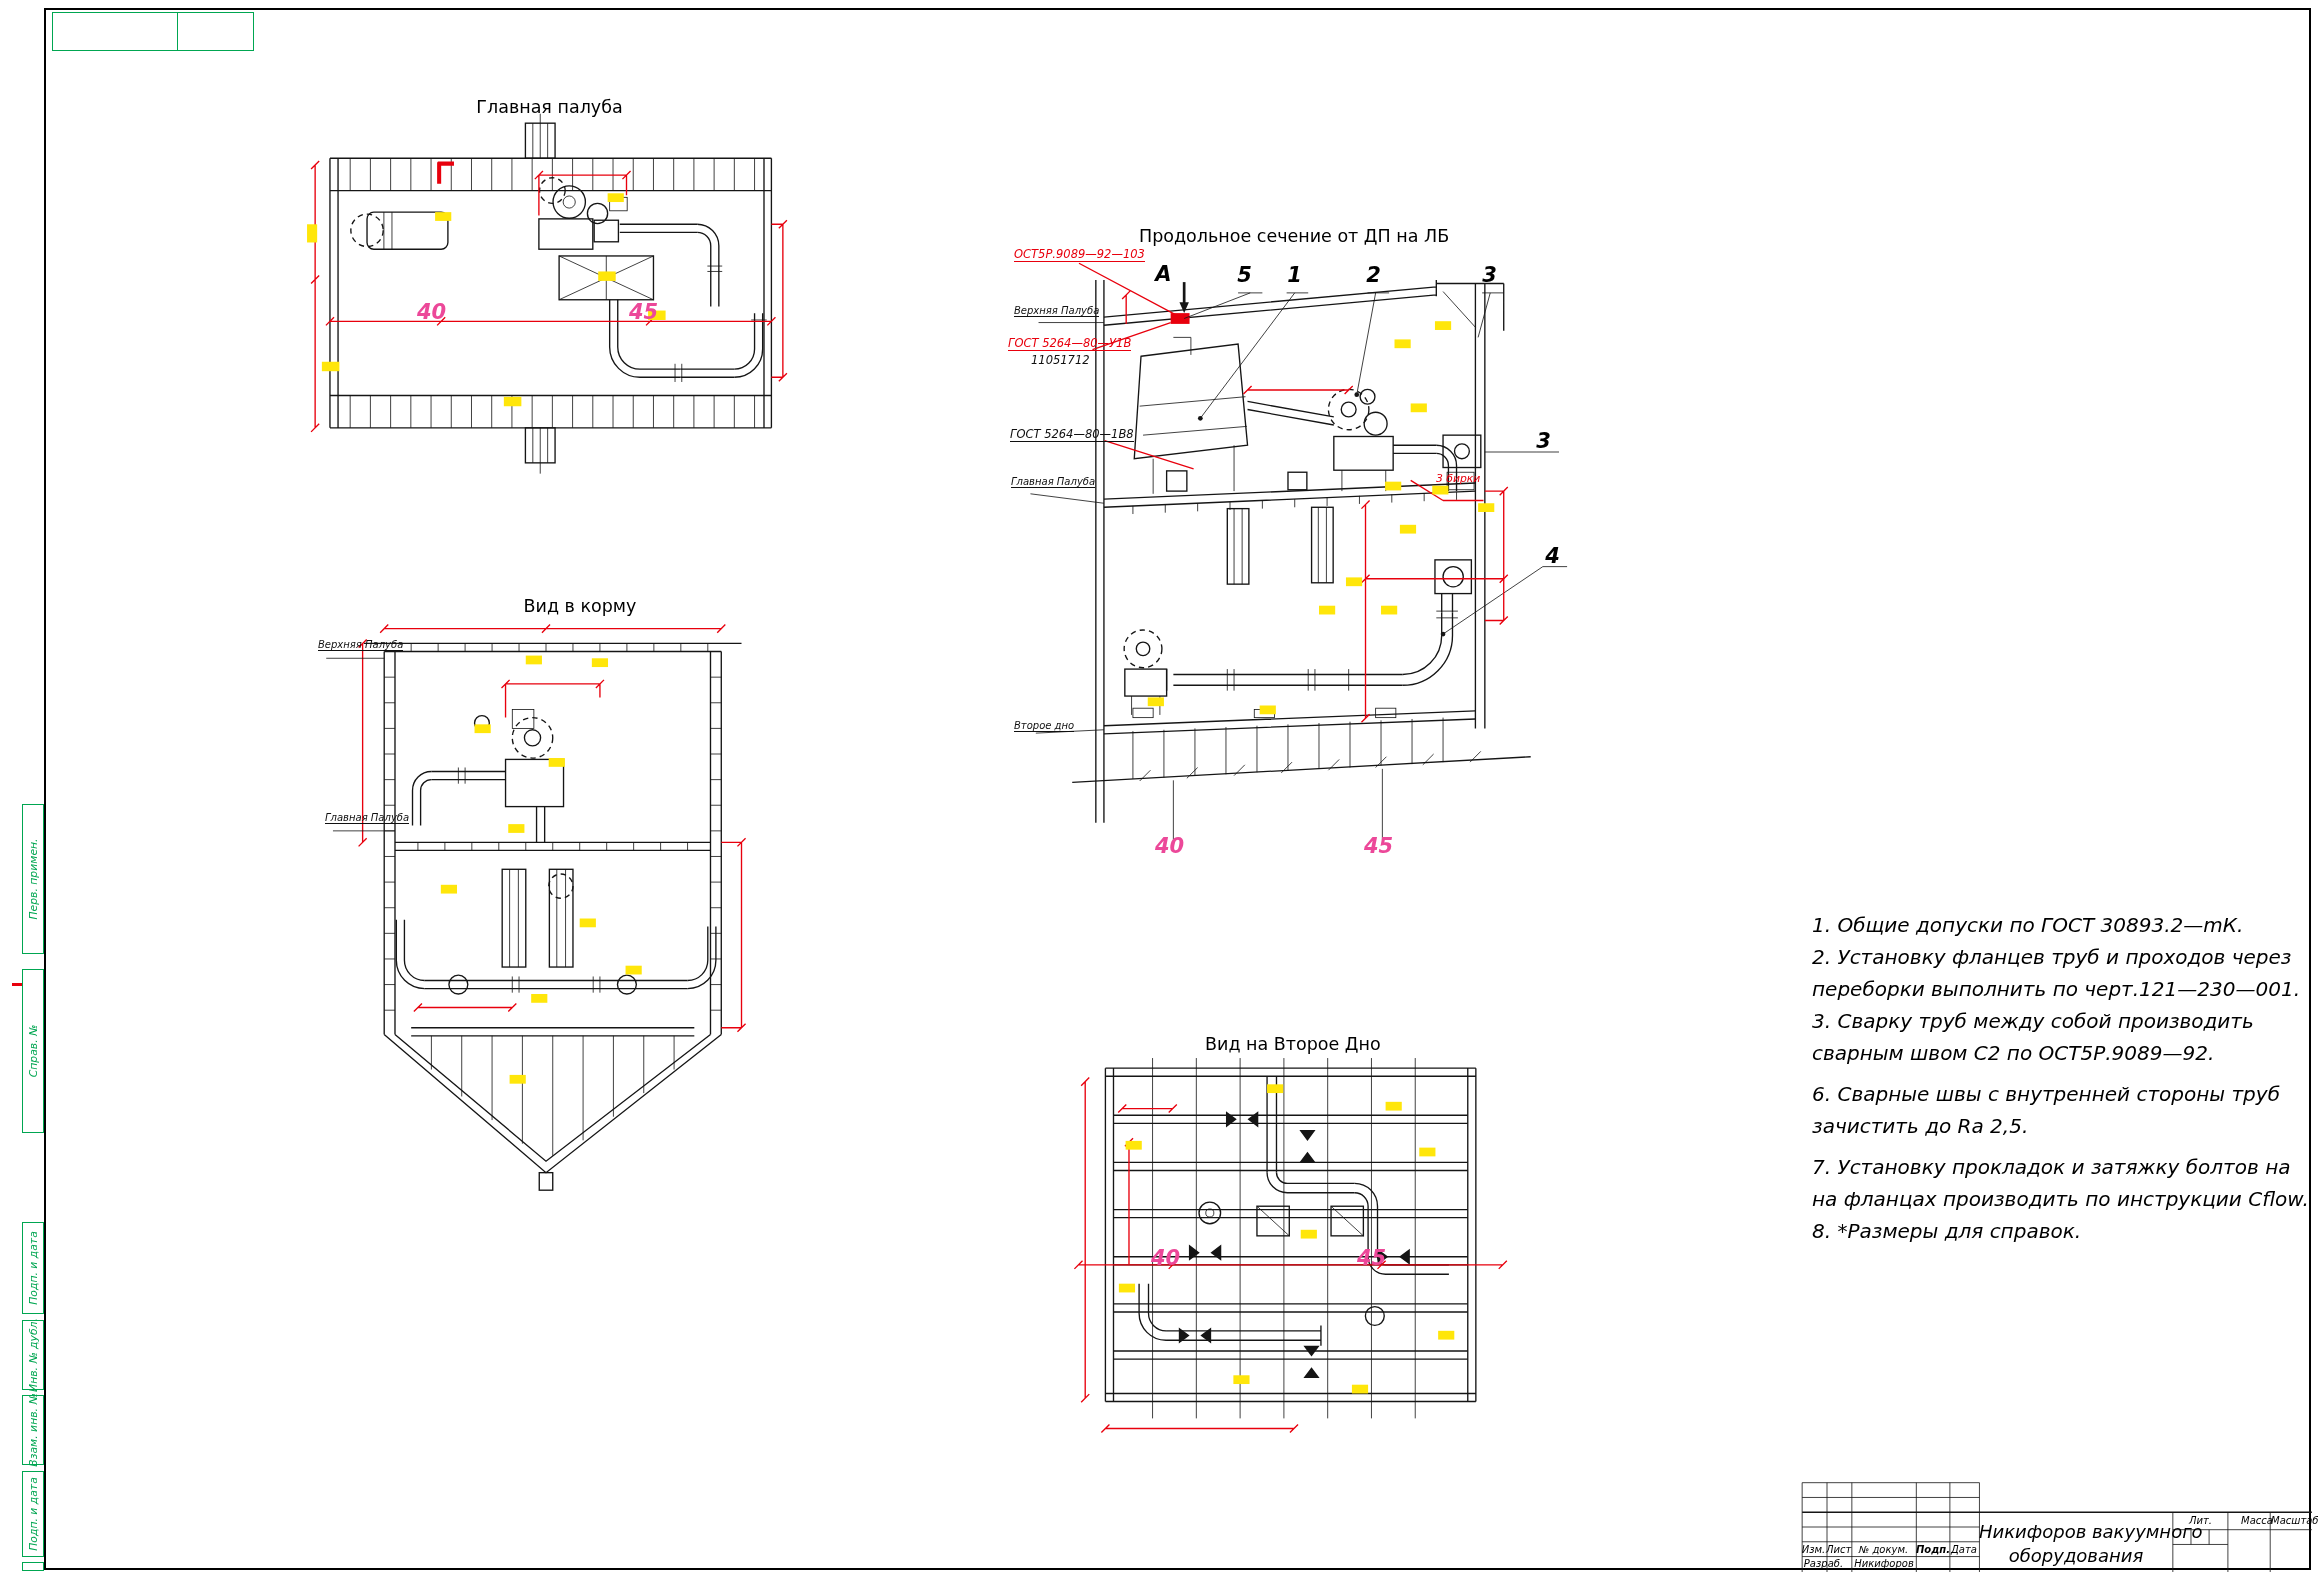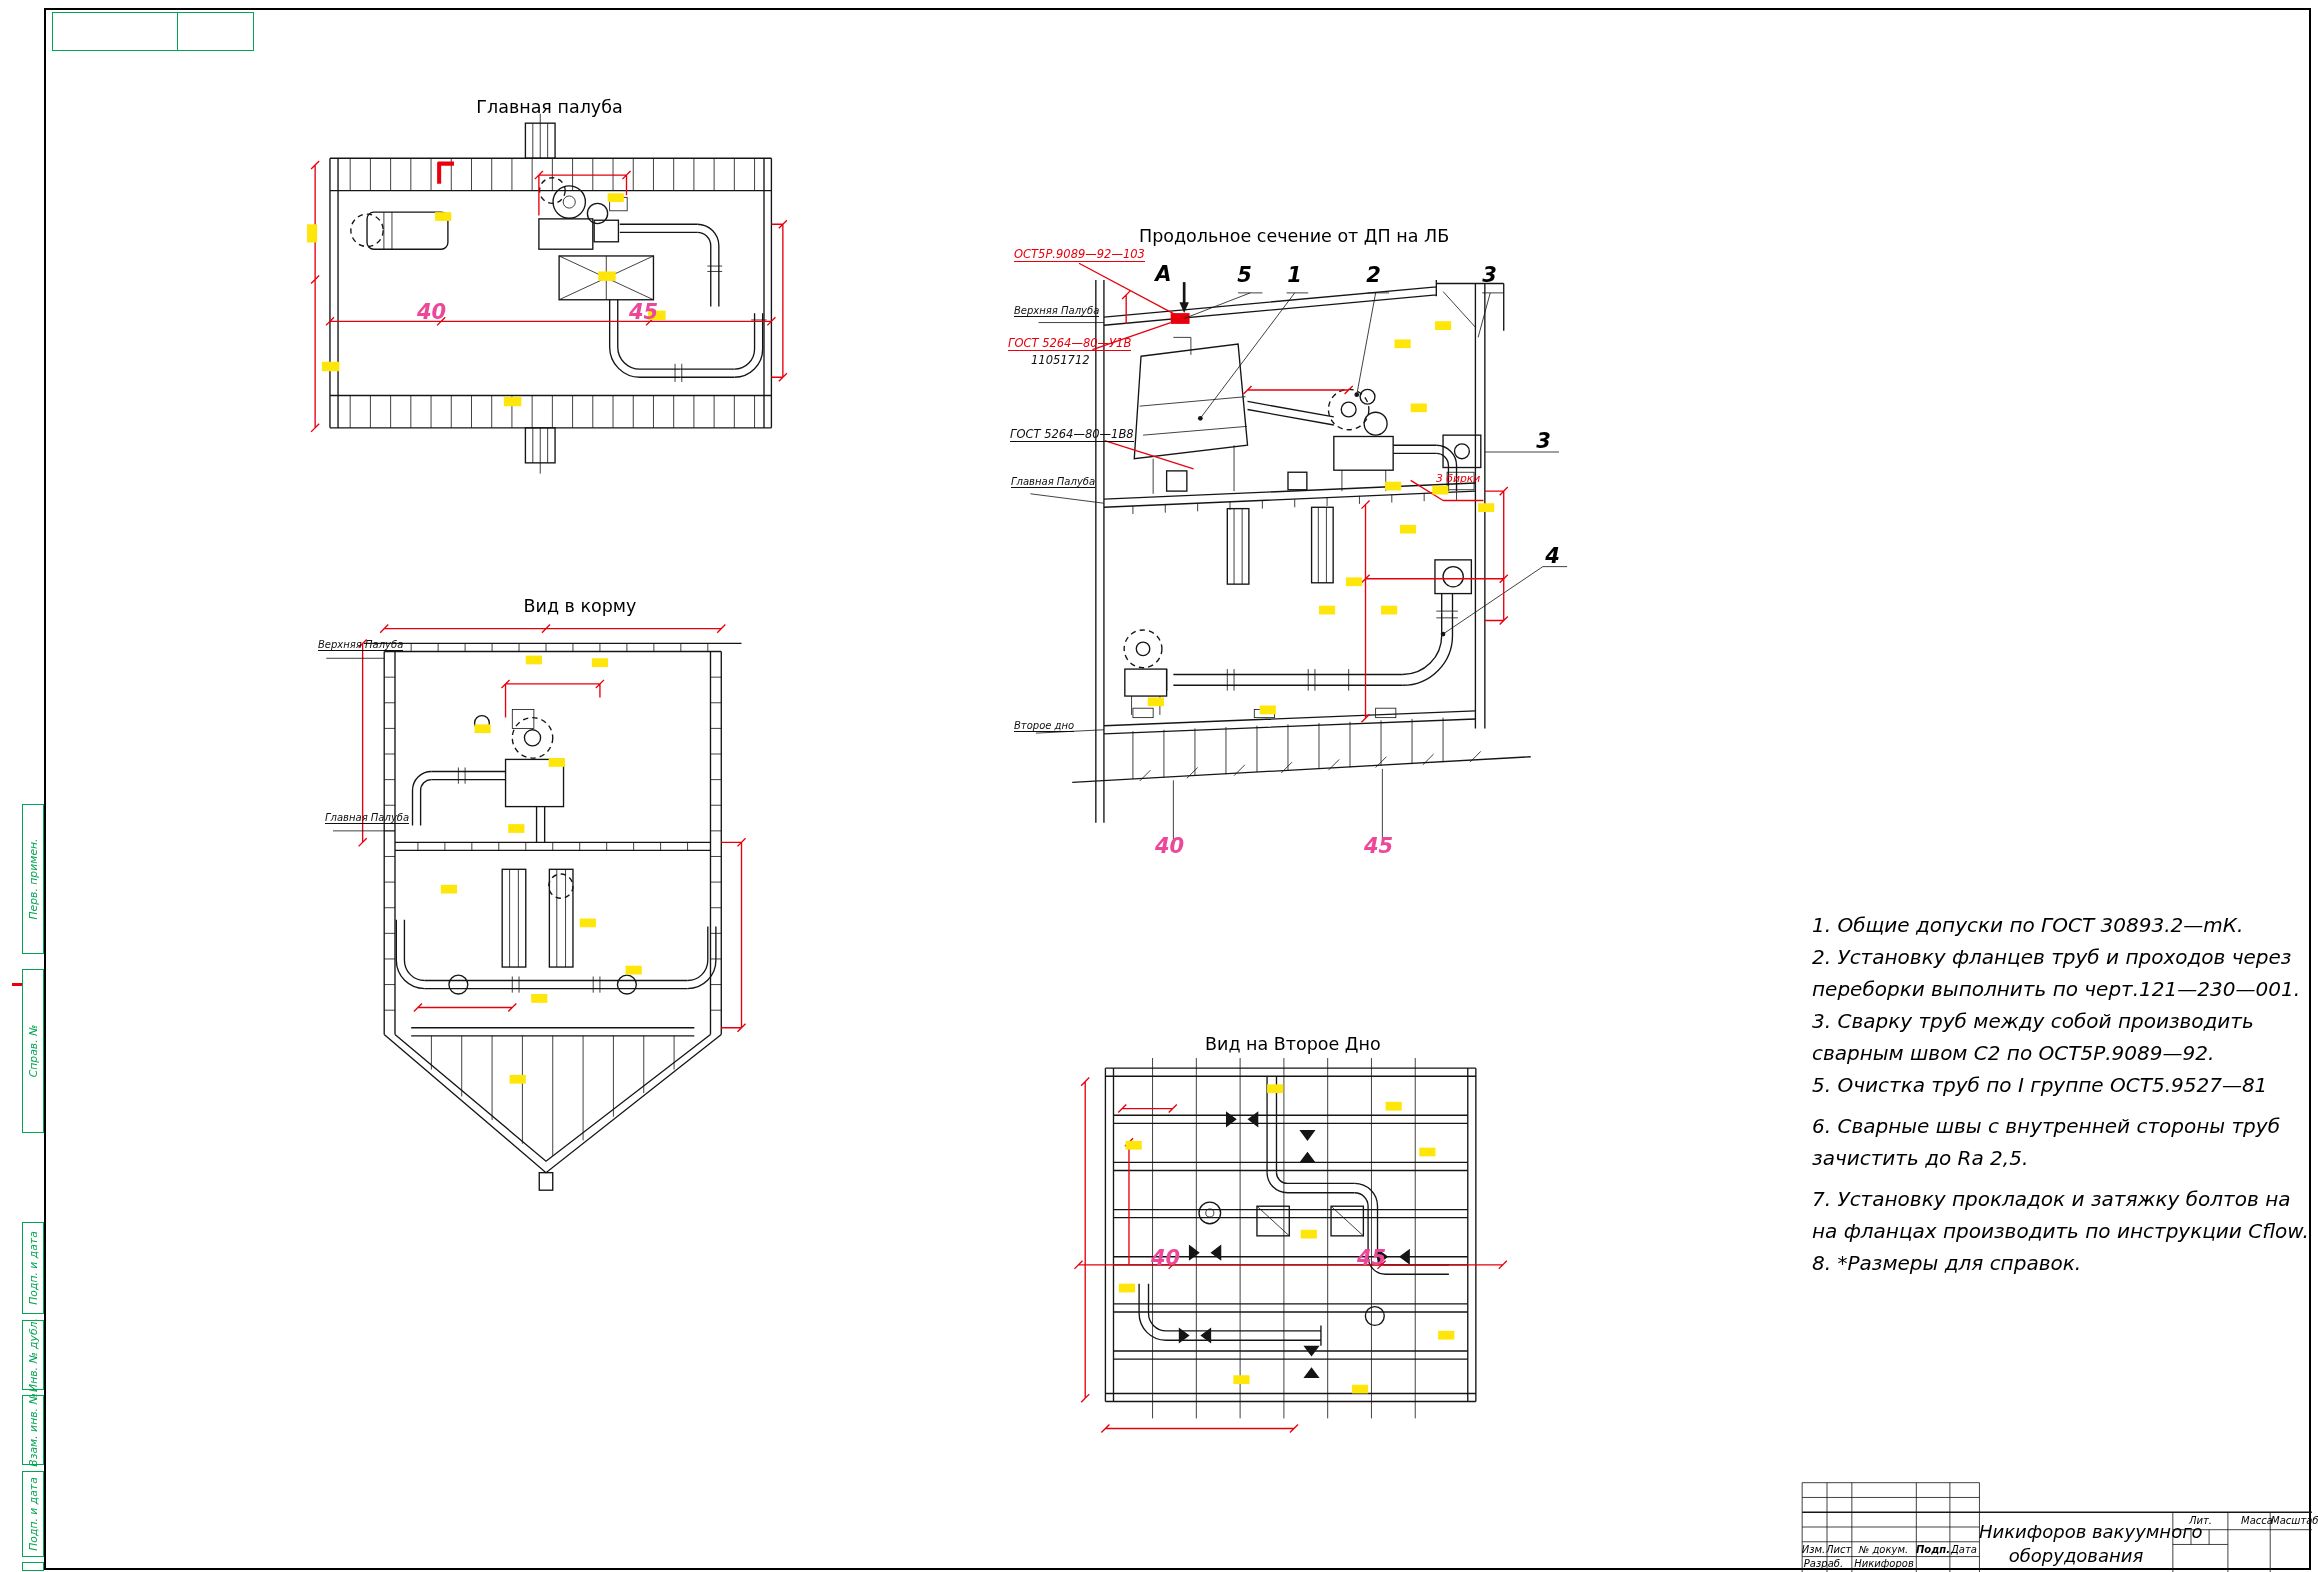--- a/index.html
+++ b/index.html
@@ -337,21 +337,20 @@
   </svg>
   <div class="abs dimred" style="left:1142px;top:1246px;width:47px;">40</div>
   <div class="abs dimred" style="left:1348px;top:1246px;width:47px;">45</div>
 
   <div class="abs notes">
     <div class="note-line">1.  Общие  допуски  по  ГОСТ 30893.2—mК.</div>
     <div class="note-line">2.  Установку  фланцев  труб  и  проходов  через</div>
     <div class="note-line">переборки  выполнить  по  черт.121—230—001.</div>
     <div class="note-line">3.  Сварку  труб  между  собой  производить</div>
     <div class="note-line">сварным  швом  С2  по  ОСТ5Р.9089—92.</div>
-    <div class="note-line">5.  Очистка  труб  по  I  группе  ОСТ5.9527—81</div>
     <div class="note-line gap">6.  Сварные  швы  с  внутренней  стороны  труб</div>
     <div class="note-line">зачистить  до  Ra 2,5.</div>
     <div class="note-line gap">7.  Установку  прокладок  и  затяжку  болтов  на</div>
     <div class="note-line">на  фланцах  производить  по  инструкции  Cflow.</div>
     <div class="note-line">8.  *Размеры  для  справок.</div>
   </div>
 
   <svg class="abs" style="left:1800px;top:1480px;" width="514" height="92" viewBox="0 0 763 137">
     <path class="t" d="M2,4 H266 M2,26 H266 M2,70 H266 M2,92 H266 M2,114 H266"></path>
     <path class="k" d="M2,48 H761"></path>

